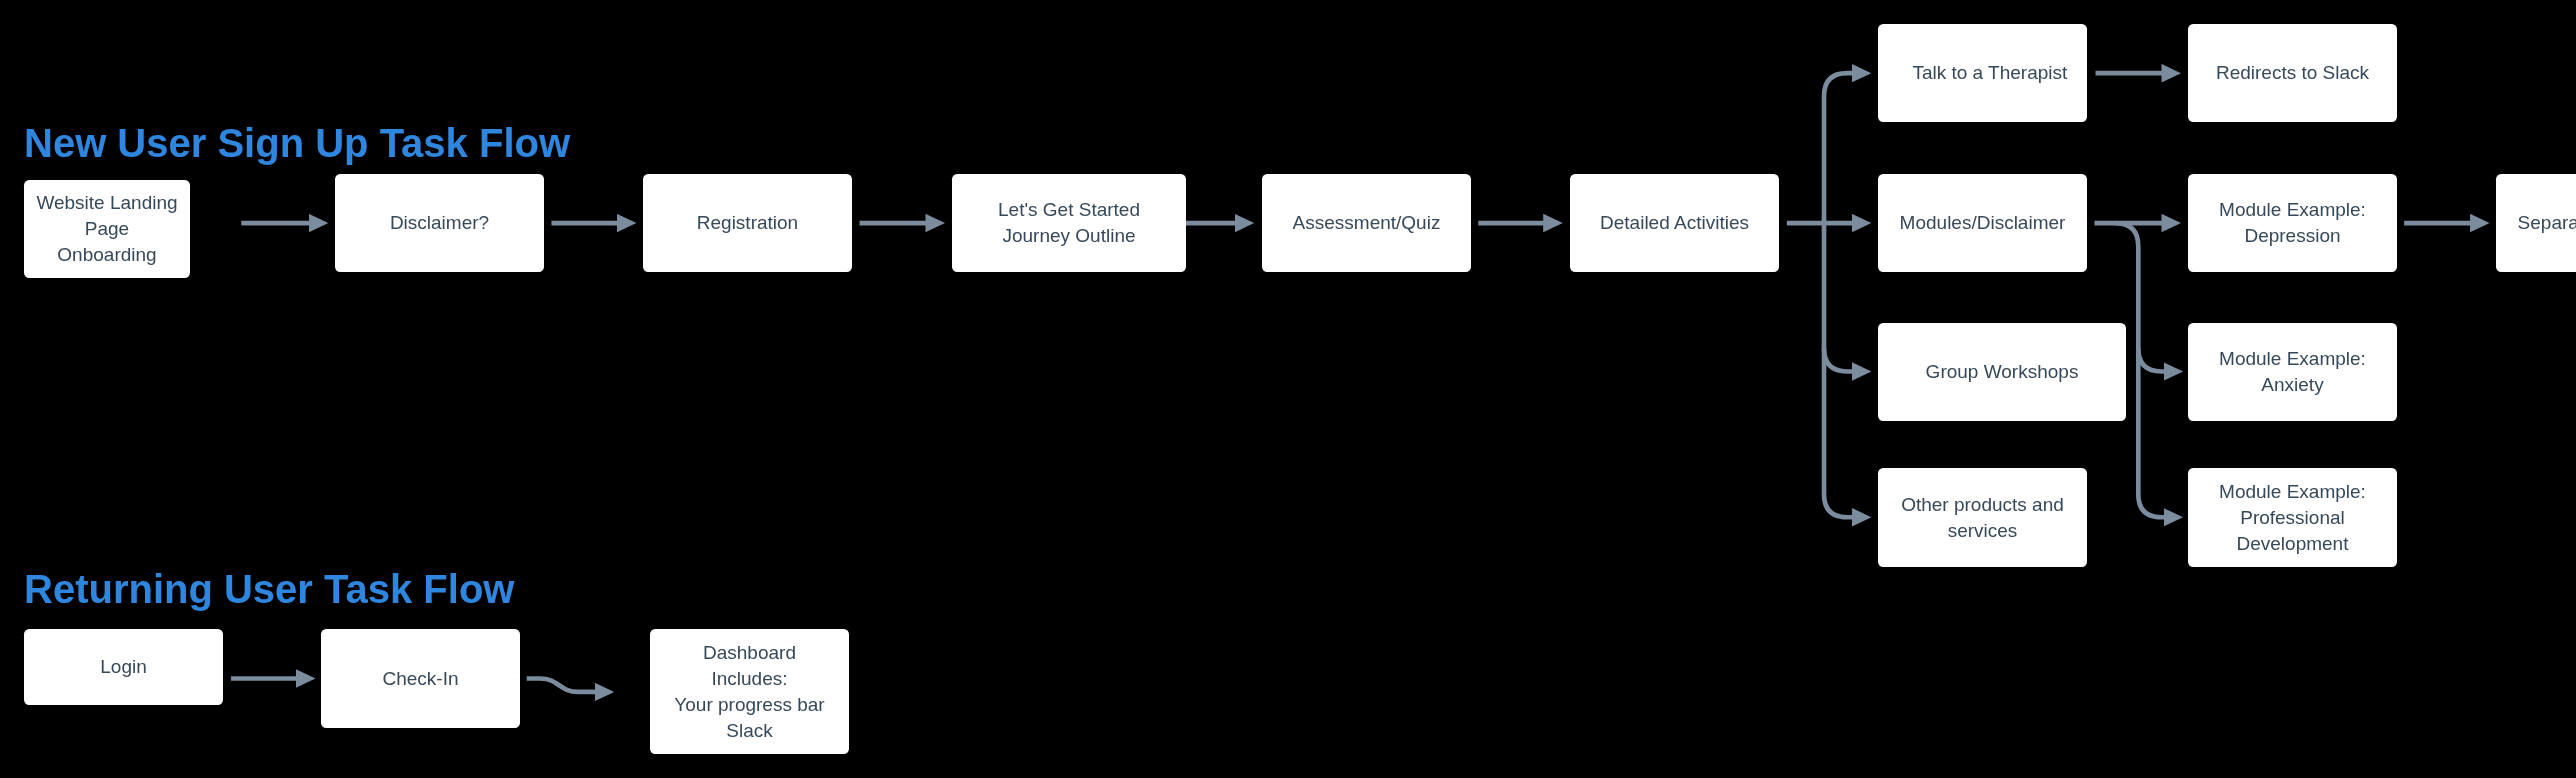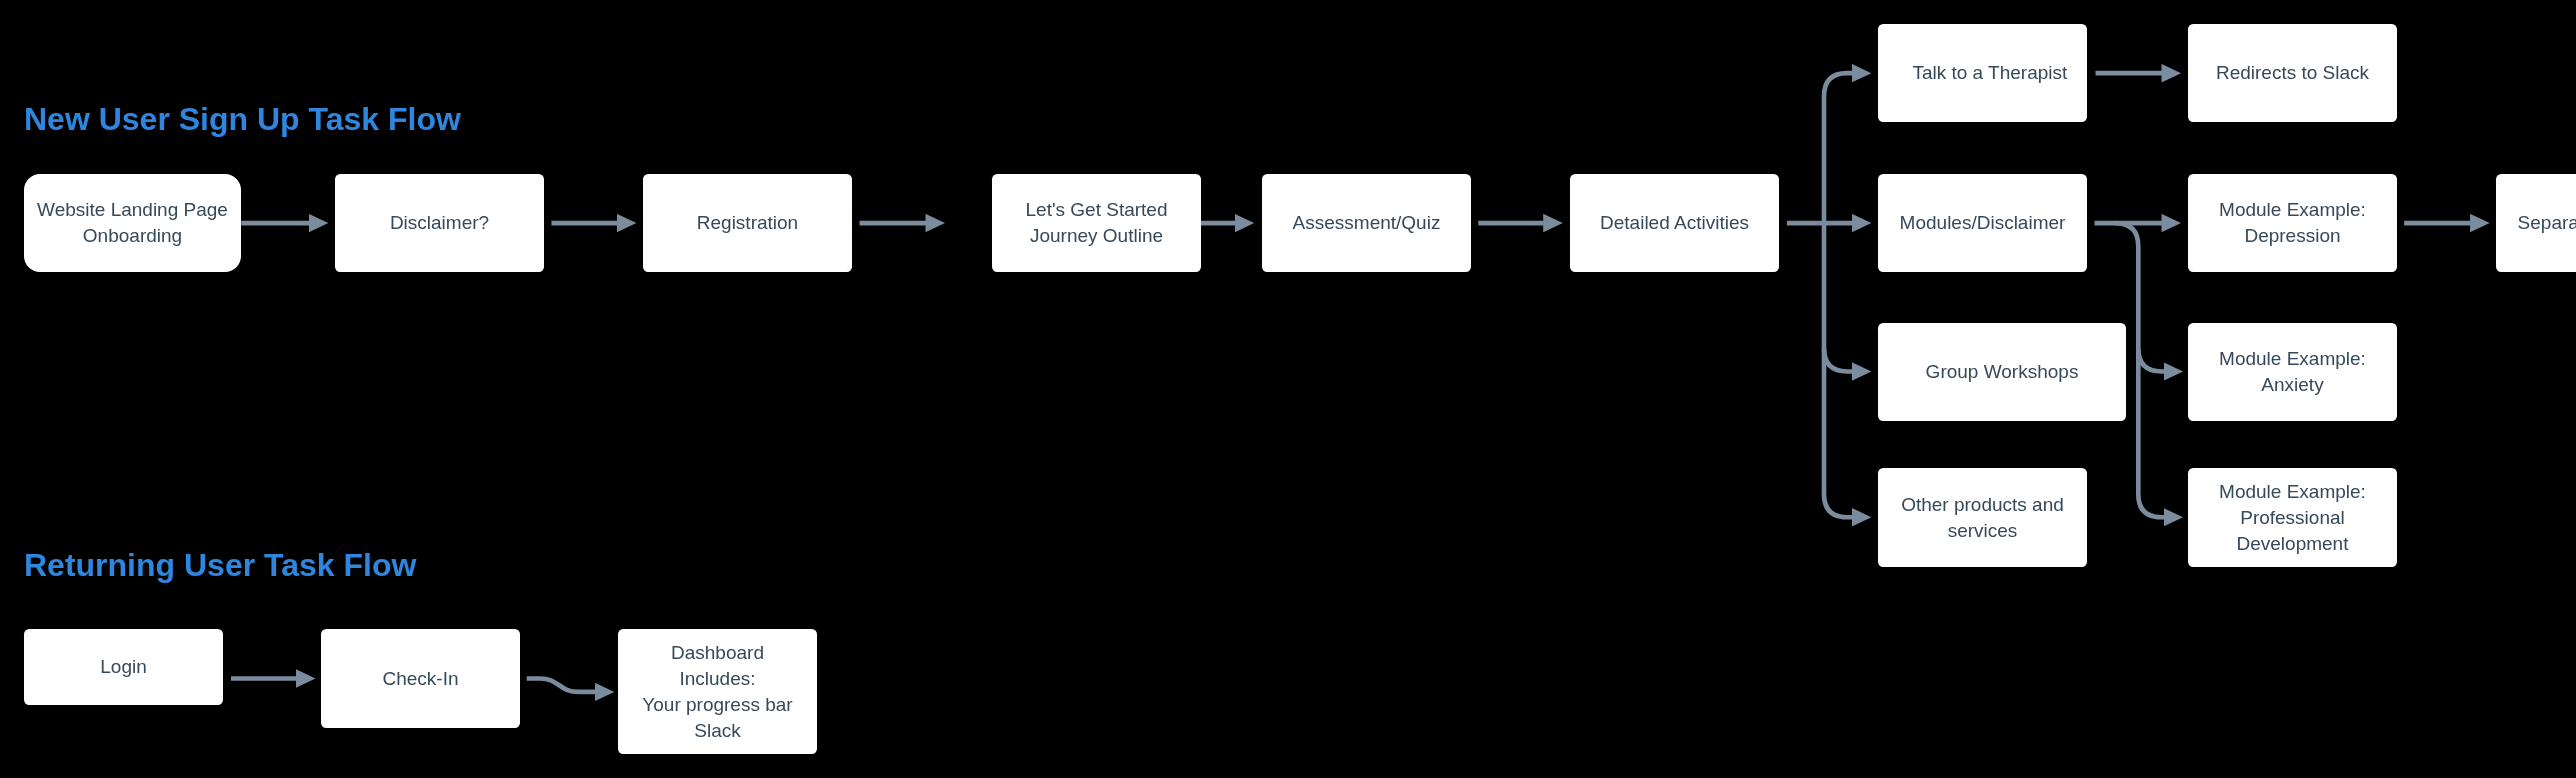--- a/index.html
+++ b/index.html
@@ -5,21 +5,21 @@
   :root {
     --accent_blue:#2E86DE; --connector:#7A8C9E; --node_bg:#FFFFFF; --node_text:#36495A; --background:#000000;
   }
   html,body { margin:0; padding:0; }
   body {
     width:2733px; height:779px; position:relative; overflow:hidden;
     background:var(--background); font-family:"Liberation Sans", sans-serif;
   }
   .section-title {
     position:absolute; color:var(--accent_blue);
-    font-size:32px; font-weight:700; white-space:nowrap;
+    font-size:40px; font-weight:700; white-space:nowrap;margin-top:20px;
   }
   #title-new-user   { left:24px;  top:101px;  }
   #title-returning  { left:24px;  top:547px; }
   .node {
     position:absolute; background:var(--node_bg); color:var(--node_text);
     border-radius:5.2px; display:flex; align-items:center; justify-content:center;
     text-align:center; white-space:pre-line; font-size:19px; line-height:26px; font-weight:500;
     box-sizing:border-box; padding:0 9.3px;
   }
   svg.connectors { position:absolute; left:0; top:0; width:2733px; height:779px; }
@@ -49,42 +49,42 @@
   <path class="conn" d="M4105,433 Q4150,433 4150,478 V959 Q4150,1004 4195,1004 H4200" marker-end="url(#arrow)"></path>
   <path class="conn" d="M4150,676 Q4150,721 4195,721 H4200" marker-end="url(#arrow)"></path>
   <path class="conn" d="M4666,433 H4795" marker-end="url(#arrow)"></path>
   <path class="conn" d="M448,1317 H575" marker-end="url(#arrow)"></path>
   <path class="conn" d="M1022,1317 H1048 C1085,1317 1085,1343 1122,1343 H1155" marker-end="url(#arrow)"></path>
 </svg>
 
 <div class="section-title" id="title-new-user">New User Sign Up Task Flow</div>
 <div class="section-title" id="title-returning">Returning User Task Flow</div>
 
-<div class="node" style="left:24px;   top:174px; width:217px; height:98px;border-radius:16px;">Website Landing Page
+<div class="node" style="left:24px;   top:180px; width:166px; height:98px;">Website Landing Page
 Onboarding</div>
 <div class="node" style="left:335px;  top:174px; width:209px; height:98px;">Disclaimer?</div>
 <div class="node" style="left:643px; top:174px; width:209px; height:98px;">Registration</div>
-<div class="node" style="left:952px; top:174px; width:209px; height:98px;margin-left:40px;">Let's Get Started
+<div class="node" style="left:952px; top:174px; width:234px; height:98px;">Let's Get Started
 Journey Outline</div>
 <div class="node" style="left:1262px; top:174px; width:209px; height:98px;">Assessment/Quiz</div>
 <div class="node" style="left:1570px; top:174px; width:209px; height:98px;">Detailed Activities</div>
 <div class="node" style="left:1878px; top:24px;  width:209px; height:98px;padding-left:24px;">Talk to a Therapist</div>
 <div class="node" style="left:2188px; top:24px;  width:209px; height:98px;">Redirects to Slack</div>
 <div class="node" style="left:1878px; top:174px; width:209px; height:98px;">Modules/Disclaimer</div>
 <div class="node" style="left:2188px; top:174px; width:209px; height:98px;">Module Example:
 Depression</div>
 <div class="node" style="left:2496px; top:174px; width:209px; height:98px;">Separate activities?</div>
 <div class="node" style="left:1878px; top:323px; width:248px; height:98px;">Group Workshops</div>
 <div class="node" style="left:2188px; top:323px; width:209px; height:98px;">Module Example:
 Anxiety</div>
 <div class="node" style="left:1878px; top:468px; width:209px; height:99px;">Other products and
 services</div>
 <div class="node" style="left:2188px; top:468px; width:209px; height:99px;">Module Example:
 Professional
 Development</div>
 
 <div class="node" style="left:24px;   top:629px; width:199px; height:76px;">Login</div>
 <div class="node" style="left:321px;  top:629px; width:199px; height:99px;">Check-In</div>
-<div class="node" style="left:618px; top:629px; width:199px; height:125px;">Dashboard
+<div class="node" style="left:650px; top:629px; width:199px; height:125px;">Dashboard
 Includes:
 Your progress bar
 Slack</div>
 
 
 </body></html>

